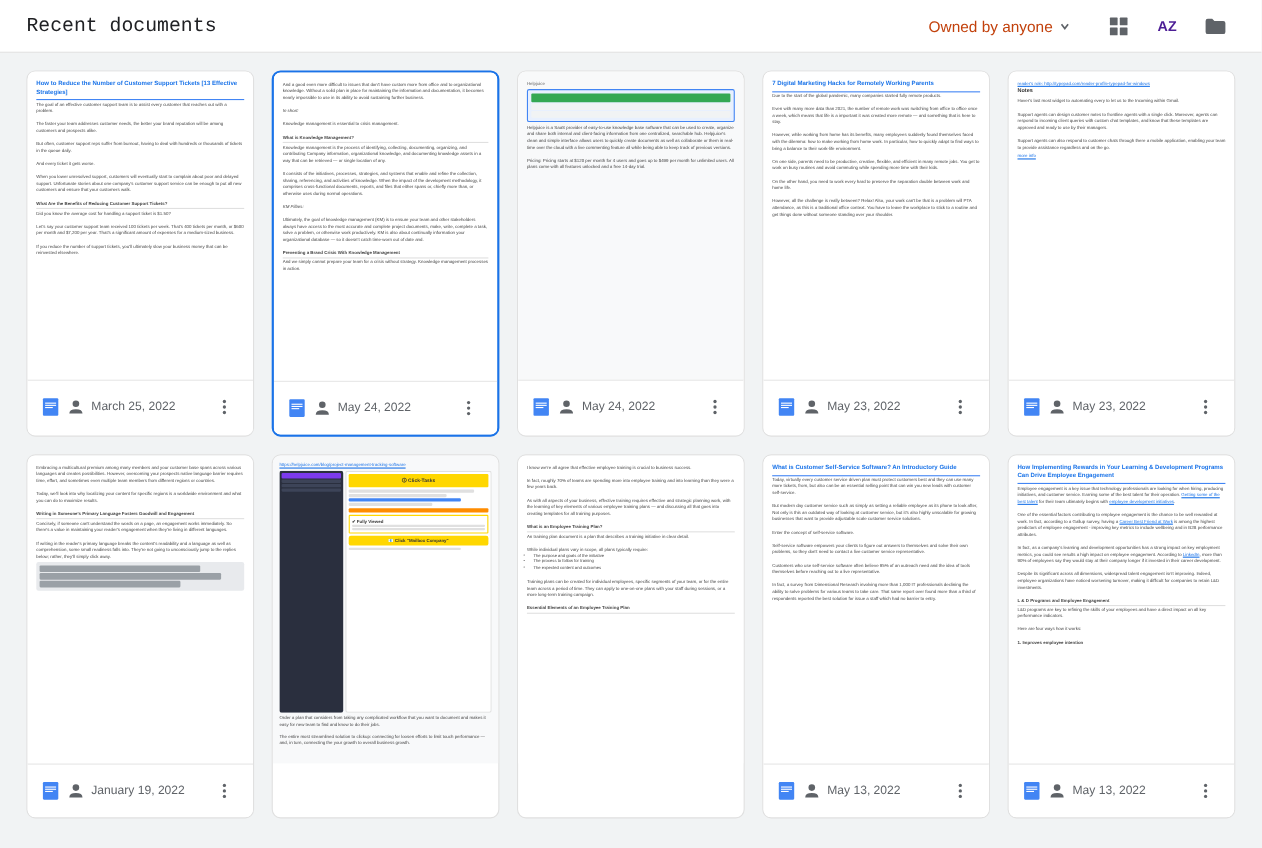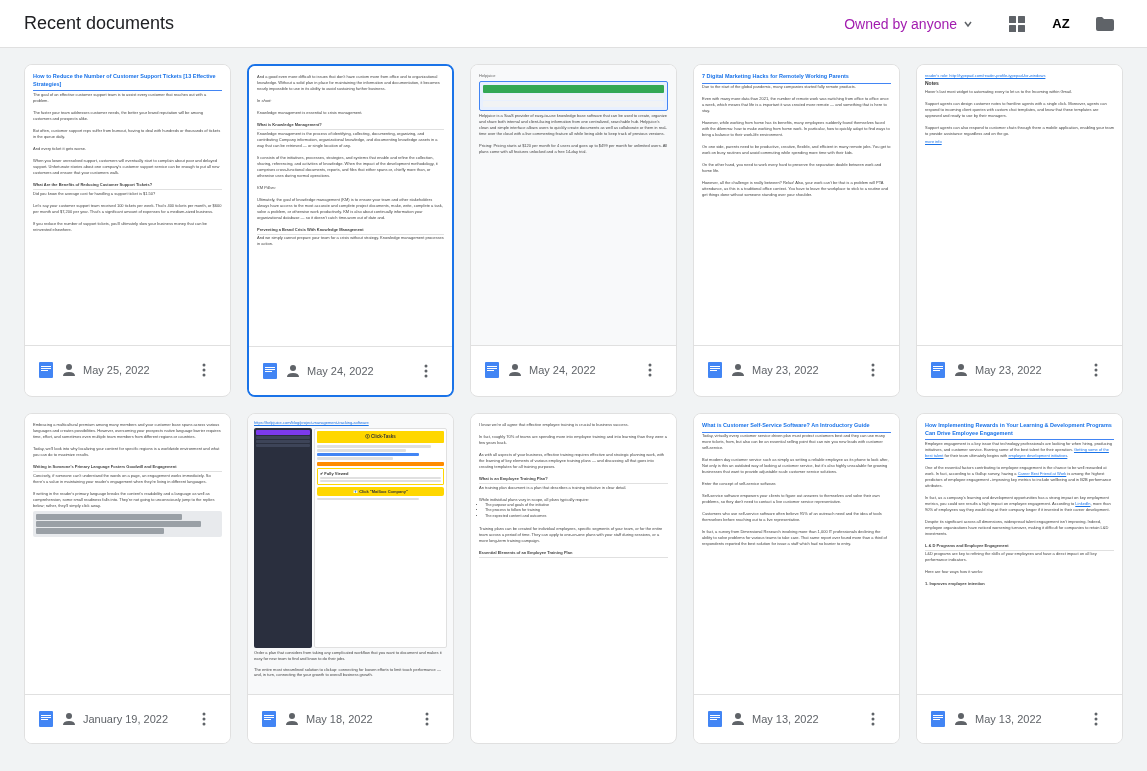--- a/index.html
+++ b/index.html
@@ -12,20 +12,21 @@
       padding: 0 24px;
       height: 48px;
       background: #fff;
       border-bottom: 1px solid #e0e0e0;
     }
 
     .header-left {
       display: flex;
       align-items: flex-end;
       gap: 12px;
+      font-family: Liberation Mono, monospace;
     }
 
     .header-title {
       font-size: 18px;
       font-weight: 400;
       color: #202124;
     }
 
     .header-right {
       display: flex;
@@ -34,21 +35,21 @@
     }
 
     .owned-by-btn {
       display: flex;
       align-items: center;
       gap: 6px;
       background: none;
       border: none;
       cursor: pointer;
       font-size: 14px;
-      color: #a21caf;
+      color: #c2410c;
       padding: 6px 10px;
       border-radius: 4px;
     }
 
     .header-icons {
       display: flex;
       align-items: center;
       gap: 8px;
     }
 
@@ -172,21 +173,21 @@
       <div class="header-icons">
         <button class="icon-btn" title="Grid view">
           <svg width="18" height="18" viewBox="0 0 18 18" fill="#5f6368">
             <rect x="1" y="1" width="7" height="7" rx="0.5"></rect>
             <rect x="10" y="1" width="7" height="7" rx="0.5"></rect>
             <rect x="1" y="10" width="7" height="7" rx="0.5"></rect>
             <rect x="10" y="10" width="7" height="7" rx="0.5"></rect>
           </svg>
         </button>
         <button class="icon-btn" title="Sort">
-          <span style="font-size:13px; font-weight:bold; color:#000000;text-align:right;">AZ</span>
+          <span style="font-size:13px; font-weight:bold; color:#4c1d95;text-align:right;">AZ</span>
         </button>
         <button class="icon-btn" title="Open file picker">
           <svg width="20" height="16" viewBox="0 0 20 16" fill="#5f6368">
             <path d="M1 3 Q1 1 3 1 L7 1 L9 3 L17 3 Q19 3 19 5 L19 13 Q19 15 17 15 L3 15 Q1 15 1 13 Z"></path>
           </svg>
         </button>
       </div>
     </div>
   </div>
 
@@ -216,21 +217,21 @@
           <svg class="doc-icon" viewBox="0 0 18 18" fill="#4285f4">
             <rect x="2" y="1" width="14" height="16" rx="1" fill="#4285f4"></rect>
             <rect x="4" y="5" width="10" height="1" fill="white"></rect>
             <rect x="4" y="7" width="10" height="1" fill="white"></rect>
             <rect x="4" y="9" width="7" height="1" fill="white"></rect>
           </svg>
           <svg class="person-icon" viewBox="0 0 16 16" fill="#5f6368">
             <circle cx="8" cy="5" r="3"></circle>
             <path d="M2 14 Q2 10 8 10 Q14 10 14 14" fill="#5f6368"></path>
           </svg>
-          <span class="doc-date">May 25, 2022</span>
+          <span class="doc-date">March 25, 2022</span>
         </div>
         <button class="more-icon-btn">
           <svg width="16" height="16" viewBox="0 0 16 16" fill="#5f6368">
             <circle cx="8" cy="3" r="1.5"></circle>
             <circle cx="8" cy="8" r="1.5"></circle>
             <circle cx="8" cy="13" r="1.5"></circle>
           </svg>
         </button>
       </div>
     </div>
@@ -468,42 +469,20 @@
                 <div style="font-size:4px;color:#333;font-weight:bold;">📧 Click "Mailbox Company"</div>
               </div>
               <div style="height:2px;background:#e0e0e0;border-radius:1px;margin-bottom:1px;width:80%;"></div>
             </div>
           </div>
           <div style="font-size:4px;line-height:1.4;color:#444;margin-top:2px;">
             Order a plan that considers from taking any complicated workflow that you want to document and makes it easy for new team to find and know to do their jobs.<br><br>
             The entire most streamlined solution to clickup: connecting for loosen efforts to limit touch performance — and, in turn, connecting the your growth to overall business growth.
           </div>
         </div>
-      </div>
-      <div class="doc-footer">
-        <div class="doc-footer-left">
-          <svg class="doc-icon" viewBox="0 0 18 18" fill="#4285f4">
-            <rect x="2" y="1" width="14" height="16" rx="1" fill="#4285f4"></rect>
-            <rect x="4" y="5" width="10" height="1" fill="white"></rect>
-            <rect x="4" y="7" width="10" height="1" fill="white"></rect>
-            <rect x="4" y="9" width="7" height="1" fill="white"></rect>
-          </svg>
-          <svg class="person-icon" viewBox="0 0 16 16" fill="#5f6368">
-            <circle cx="8" cy="5" r="3"></circle>
-            <path d="M2 14 Q2 10 8 10 Q14 10 14 14" fill="#5f6368"></path>
-          </svg>
-          <span class="doc-date">May 18, 2022</span>
-        </div>
-        <button class="more-icon-btn">
-          <svg width="16" height="16" viewBox="0 0 16 16" fill="#5f6368">
-            <circle cx="8" cy="3" r="1.5"></circle>
-            <circle cx="8" cy="8" r="1.5"></circle>
-            <circle cx="8" cy="13" r="1.5"></circle>
-          </svg>
-        </button>
       </div>
     </div>
 
     <div class="doc-card">
       <div class="doc-preview">
         <div class="doc-preview-inner">
           <div style="font-size:4px;line-height:1.5;color:#444;">
             I know we're all agree that effective employee training is crucial to business success.<br><br>
             In fact, roughly 70% of teams are spending more into employee training and into learning than they were a few years back.<br><br>
             As with all aspects of your business, effective training requires effective and strategic planning work, with the learning of key elements of various employee training plans — and discussing all that goes into creating templates for all training purposes.<br><br>

